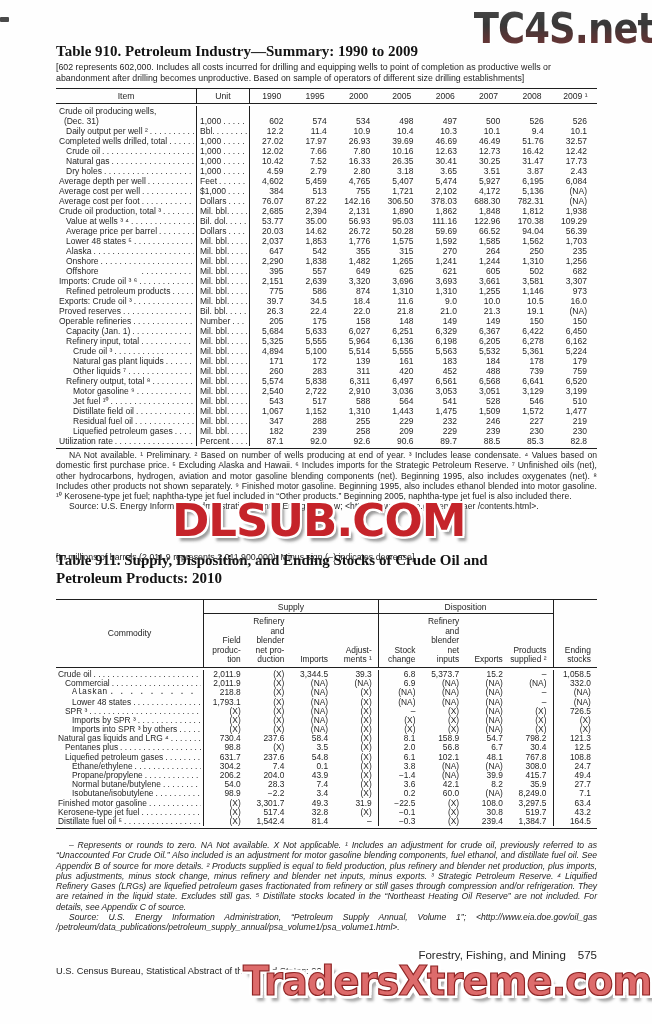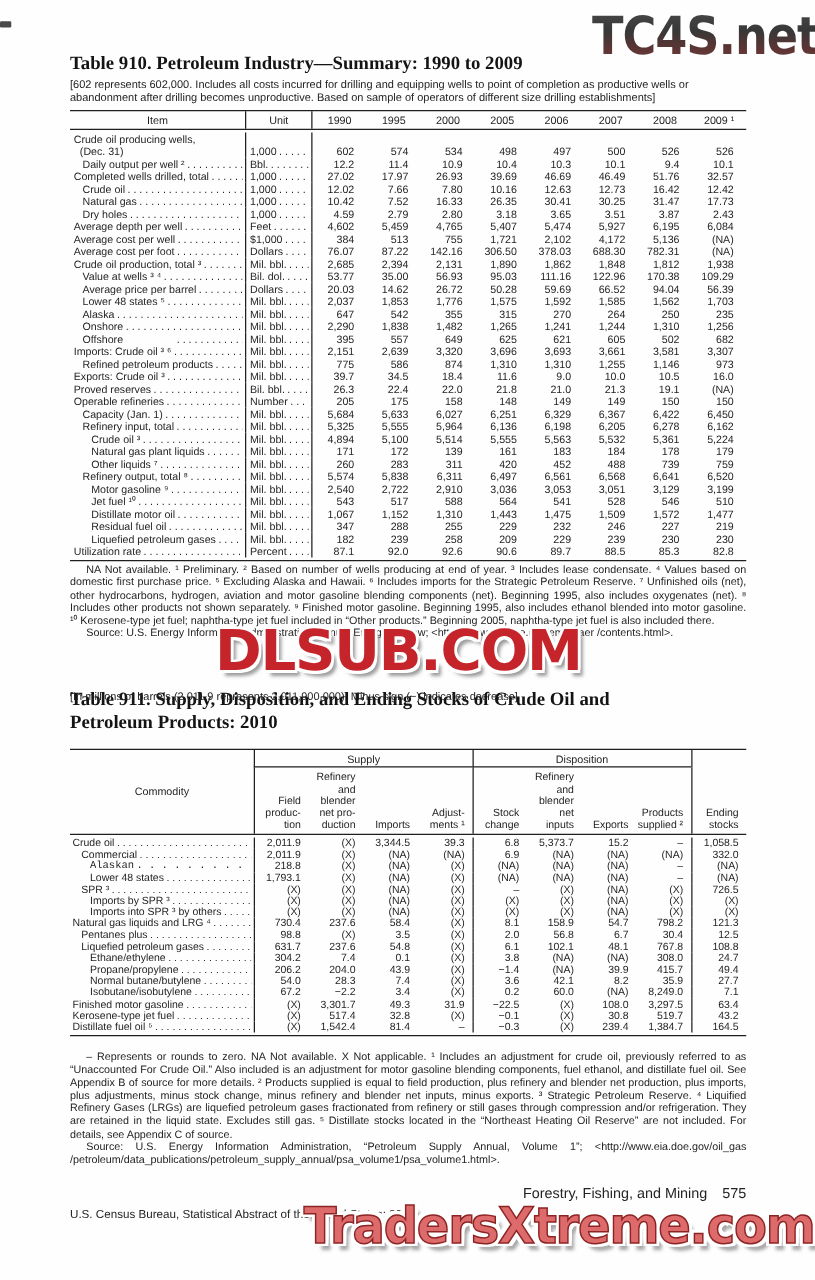--- a/index.html
+++ b/index.html
@@ -61,21 +61,21 @@
       display:flex;align-items:flex-end;justify-content:flex-end;text-align:right;}
   .bl{border-left:1px solid #1f1f1f;}
   #t911-body{border-bottom:1.5px solid #1f1f1f;padding:2px 0 2px;}
   .t9row2{display:grid;grid-template-columns:147px repeat(8,43.7px) 44.4px;height:9.2px;line-height:9.2px;font-size:8.4px;}
   .c-com{display:flex;overflow:hidden;}
   .c-v{text-align:right;padding-right:6px;}
 
   
   .fblock{position:absolute;left:56px;width:541px;font-size:8.6px;line-height:10.3px;color:#242424;text-align:justify;}
   .f910{top:450px;}
-  .f911{top:840px;}
+  .f911{top:840px;font-style:italic;}
   .fblock p{margin:0;text-indent:13px;}
 
   
   .runhead{position:absolute;top:949px;left:56px;width:541px;text-align:right;font-size:11.5px;color:#242424;}
   .runhead .pgnum{margin-left:12px;}
   .bureau{position:absolute;top:966px;left:56px;font-size:9.3px;color:#242424;}
 </style>
 </head>
 <body>
 
@@ -632,21 +632,21 @@
           <div class="c-val">517</div>
           <div class="c-val">588</div>
           <div class="c-val">564</div>
           <div class="c-val">541</div>
           <div class="c-val">528</div>
           <div class="c-val">546</div>
           <div class="c-val">510</div>
         </div>
         <div class="t9row">
           <div class="c-item" style="padding-left: 17px;">
-            <span class="lbl">Distillate motor oil</span>
+            <span class="lbl">Distillate field oil</span>
             <span class="lead"></span>
           </div>
           <div class="c-unit">
             <span class="lbl">Mil. bbl.</span>
             <span class="lead"></span>
           </div>
           <div class="c-val">1,067</div>
           <div class="c-val">1,152</div>
           <div class="c-val">1,310</div>
           <div class="c-val">1,443</div>
@@ -949,21 +949,21 @@
           <div class="c-v">42.1</div>
           <div class="c-v">8.2</div>
           <div class="c-v">35.9</div>
           <div class="c-v bl">27.7</div>
         </div>
         <div class="t9row2">
           <div class="c-com" style="padding-left: 16px;">
             <span class="lbl">Isobutane/isobutylene</span>
             <span class="lead"></span>
           </div>
-          <div class="c-v bl">67.2</div>
+          <div class="c-v bl">98.9</div>
           <div class="c-v">−2.2</div>
           <div class="c-v">3.4</div>
           <div class="c-v">(X)</div>
           <div class="c-v bl">0.2</div>
           <div class="c-v">60.0</div>
           <div class="c-v">(NA)</div>
           <div class="c-v">8,249.0</div>
           <div class="c-v bl">7.1</div>
         </div>
         <div class="t9row2">

